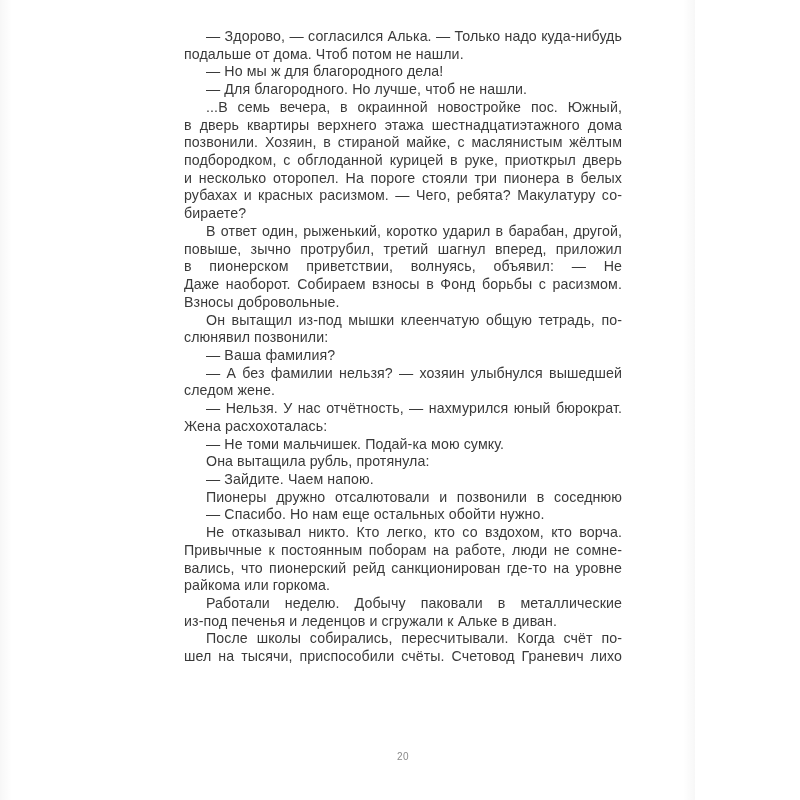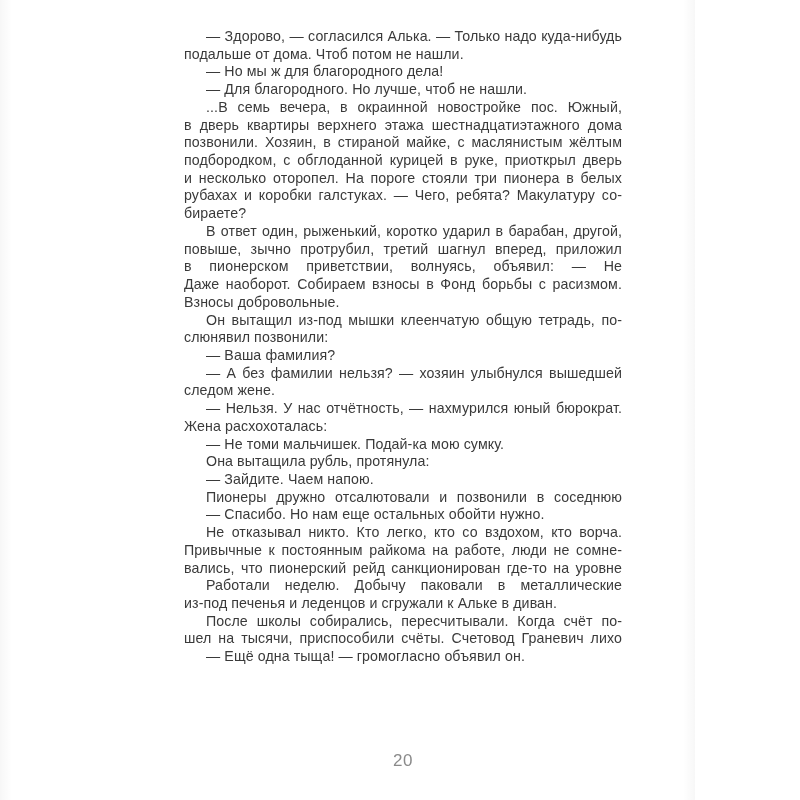--- a/index.html
+++ b/index.html
@@ -43,61 +43,61 @@
   }
   .line.first {
     text-indent: 22px;
   }
   .page-number {
     position: absolute;
     left: 184px;
     top: 751px;
     width: 438px;
     text-align: center;
-    font-size: 17px;
+    font-size: 10px;
     color: #8a8a8a;
     letter-spacing: 0.5px;
   }
 </style>
 </head>
 <body>
 
 <div class="book-page">
   <div class="text-block">
       <div class="line first">— Здорово, — согласился Алька. — Только надо куда-нибудь</div>
       <div class="line last">подальше от дома. Чтоб потом не нашли.</div>
       <div class="line first last">— Но мы ж для благородного дела!</div>
       <div class="line first last">— Для благородного. Но лучше, чтоб не нашли.</div>
       <div class="line first">...В семь вечера, в окраинной новостройке пос. Южный,</div>
       <div class="line">в дверь квартиры верхнего этажа шестнадцатиэтажного дома</div>
       <div class="line">позвонили. Хозяин, в стираной майке, с маслянистым жёлтым</div>
       <div class="line">подбородком, с обглоданной курицей в руке, приоткрыл дверь</div>
       <div class="line">и несколько оторопел. На пороге стояли три пионера в белых</div>
-      <div class="line">рубахах и коробки галстуках. — Чего, ребята? Макулатуру со-</div>
+      <div class="line">рубахах и красных расизмом. — Чего, ребята? Макулатуру со-</div>
       <div class="line last">бираете?</div>
       <div class="line first">В ответ один, рыженький, коротко ударил в барабан, другой,</div>
       <div class="line">повыше, зычно протрубил, третий шагнул вперед, приложил руку</div>
       <div class="line">в пионерском приветствии, волнуясь, объявил: — Не макулатуру.</div>
       <div class="line">Даже наоборот. Собираем взносы в Фонд борьбы с расизмом.</div>
       <div class="line last">Взносы добровольные.</div>
       <div class="line first">Он вытащил из-под мышки клеенчатую общую тетрадь, по-</div>
       <div class="line last">слюнявил позвонили:</div>
       <div class="line first last">— Ваша фамилия?</div>
       <div class="line first">— А без фамилии нельзя? — хозяин улыбнулся вышедшей</div>
       <div class="line last">следом жене.</div>
       <div class="line first">— Нельзя. У нас отчётность, — нахмурился юный бюрократ.</div>
       <div class="line last">Жена расхохоталась:</div>
       <div class="line first last">— Не томи мальчишек. Подай-ка мою сумку.</div>
       <div class="line first last">Она вытащила рубль, протянула:</div>
       <div class="line first last">— Зайдите. Чаем напою.</div>
       <div class="line first">Пионеры дружно отсалютовали и позвонили в соседнюю</div>
       <div class="line first last">— Спасибо. Но нам еще остальных обойти нужно.</div>
       <div class="line first">Не отказывал никто. Кто легко, кто со вздохом, кто ворча.</div>
-      <div class="line">Привычные к постоянным райкома на работе, люди не сомне-</div>
+      <div class="line">Привычные к постоянным поборам на работе, люди не сомне-</div>
       <div class="line">вались, что пионерский рейд санкционирован где-то на уровне</div>
+      <div class="line last">райкома или горкома.</div>
       <div class="line first">Работали неделю. Добычу паковали в металлические коробки</div>
       <div class="line last">из-под печенья и леденцов и сгружали к Альке в диван.</div>
       <div class="line first">После школы собирались, пересчитывали. Когда счёт по-</div>
       <div class="line">шел на тысячи, приспособили счёты. Счетовод Граневич лихо</div>
-      <div class="line first last">— Ещё одна тыща! — громогласно объявил он.</div>
     </div>
   <div class="page-number">20</div>
 </div>
 
 </body></html>

